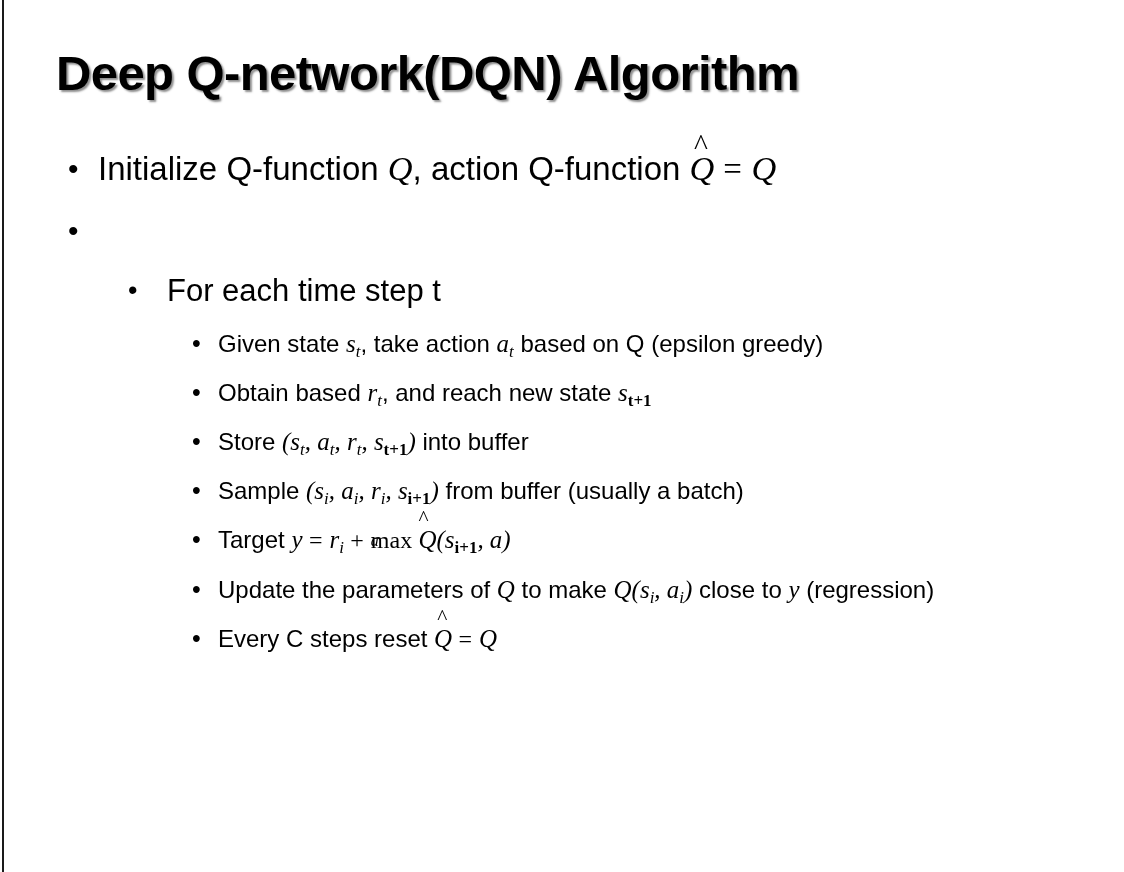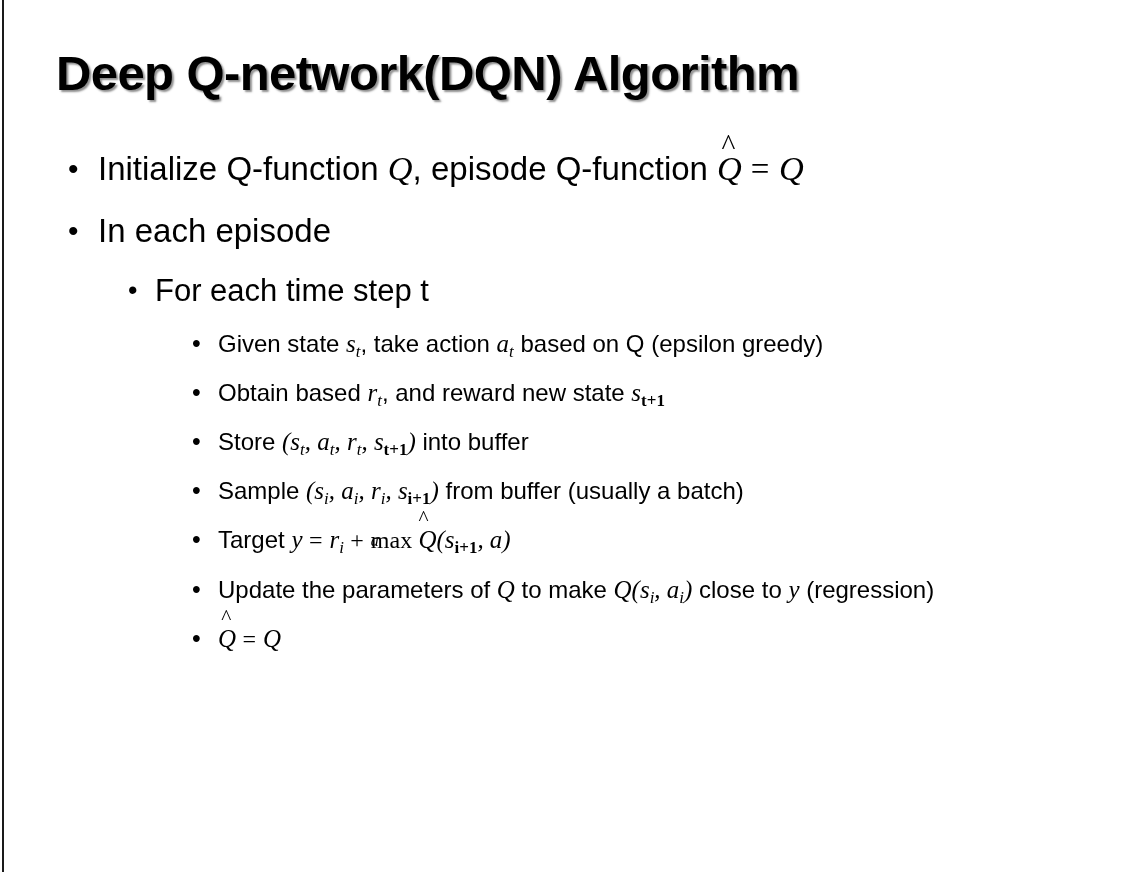--- a/index.html
+++ b/index.html
@@ -75,21 +75,21 @@
   }
 
   
   .lvl1 { padding-left: 68px; padding-right: 30px; margin-bottom: 16px; }
   .lvl1 .bullet-dot { width: 30px; font-size: 30px; line-height: 45px; }
   .lvl1 .bullet-text { font-size: 33px; line-height: 45px; }
 
   
   .lvl2 { padding-left: 128px; padding-right: 30px; margin-bottom: 11px; }
   .lvl2 .bullet-dot { width: 27px; font-size: 27px; line-height: 43px; }
-  .lvl2 .bullet-text { font-size: 31px; line-height: 43px; }
+  .lvl2 .bullet-text { font-size: 31px; line-height: 43px; margin-left: 12px; }
 
   
   .lvl3 { padding-left: 192px; padding-right: 26px; margin-bottom: 8px; }
   .lvl3 .bullet-dot { width: 26px; font-size: 25px; line-height: 41px; }
   .lvl3 .bullet-text { font-size: 24px; line-height: 41px; }
 
   
   .m {
     font-family: "Liberation Serif", "DejaVu Serif", serif;
     font-style: italic;
@@ -154,41 +154,40 @@
 <div id="slide">
 
   <div id="left-edge-rule"></div>
 
   <div id="slide-title">Deep Q-network(DQN) Algorithm</div>
 
   <div id="body-list">
 
     <div class="bullet-row lvl1">
       <span class="bullet-dot">•</span>
-      <span class="bullet-text"><span>Initialize Q-function </span><span class="m">Q</span><span>, episode Q-function </span><span class="m hat"><span class="hat-mark">^</span><span>Q</span></span><span class="mr eqsp">&nbsp;<span>=</span>&nbsp;</span><span class="m">Q</span></span>
+      <span class="bullet-text"><span>Initialize Q-function </span><span class="m">Q</span><span>, action Q-function </span><span class="m hat"><span class="hat-mark">^</span><span>Q</span></span><span class="mr eqsp">&nbsp;<span>=</span>&nbsp;</span><span class="m">Q</span></span>
     </div>
 
     <div class="bullet-row lvl1">
       <span class="bullet-dot">•</span>
-      <span class="bullet-text">In each episode</span>
     </div>
 
     <div class="bullet-row lvl2">
       <span class="bullet-dot">•</span>
       <span class="bullet-text">For each time step t</span>
     </div>
 
     <div class="bullet-row lvl3">
       <span class="bullet-dot">•</span>
       <span class="bullet-text"><span>Given state </span><span class="m"><span>s</span><span class="msub">t</span></span><span>, take action </span><span class="m"><span>a</span><span class="msub">t</span></span><span> based on Q (epsilon greedy)</span></span>
     </div>
 
     <div class="bullet-row lvl3">
       <span class="bullet-dot">•</span>
-      <span class="bullet-text"><span>Obtain based </span><span class="m"><span>r</span><span class="msub">t</span></span><span>, and reward new state </span><span class="m"><span>s</span><span class="msub-up">t+1</span></span></span>
+      <span class="bullet-text"><span>Obtain based </span><span class="m"><span>r</span><span class="msub">t</span></span><span>, and reach new state </span><span class="m"><span>s</span><span class="msub-up">t+1</span></span></span>
     </div>
 
     <div class="bullet-row lvl3">
       <span class="bullet-dot">•</span>
       <span class="bullet-text"><span>Store </span><span class="m">(</span><span class="m"><span>s</span><span class="msub">t</span></span><span class="m">, </span><span class="m"><span>a</span><span class="msub">t</span></span><span class="m">, </span><span class="m"><span>r</span><span class="msub">t</span></span><span class="m">, </span><span class="m"><span>s</span><span class="msub-up">t+1</span></span><span class="m">)</span><span> into buffer</span></span>
     </div>
 
     <div class="bullet-row lvl3">
       <span class="bullet-dot">•</span>
       <span class="bullet-text"><span>Sample </span><span class="m">(</span><span class="m"><span>s</span><span class="msub">i</span></span><span class="m">, </span><span class="m"><span>a</span><span class="msub">i</span></span><span class="m">, </span><span class="m"><span>r</span><span class="msub">i</span></span><span class="m">, </span><span class="m"><span>s</span><span class="msub-up">i+1</span></span><span class="m">)</span><span> from buffer (usually a batch)</span></span>
@@ -199,17 +198,17 @@
       <span class="bullet-text"><span>Target </span><span class="m">y</span><span class="mr eqsp">&nbsp;<span>=</span>&nbsp;</span><span class="m"><span>r</span><span class="msub">i</span></span><span class="mr eqsp">&nbsp;<span>+</span>&nbsp;</span><span class="op-under"><span>max</span><span class="op-sub">a</span></span><span class="m hat">&nbsp;<span class="hat-mark">^</span><span>Q</span></span><span class="m">(</span><span class="m"><span>s</span><span class="msub-up">i+1</span></span><span class="m">, </span><span class="m">a</span><span class="m">)</span></span>
     </div>
 
     <div class="bullet-row lvl3">
       <span class="bullet-dot">•</span>
       <span class="bullet-text"><span>Update the parameters of </span><span class="m">Q</span><span> to make </span><span class="m">Q</span><span class="m">(</span><span class="m"><span>s</span><span class="msub">i</span></span><span class="m">, </span><span class="m"><span>a</span><span class="msub">i</span></span><span class="m">)</span><span> close to </span><span class="m">y</span><span> (regression)</span></span>
     </div>
 
     <div class="bullet-row lvl3">
       <span class="bullet-dot">•</span>
-      <span class="bullet-text"><span class="m hat"><span class="hat-mark">^</span><span>Q</span></span><span class="mr eqsp">&nbsp;<span>=</span>&nbsp;</span><span class="m">Q</span></span>
+      <span class="bullet-text"><span>Every C steps reset </span><span class="m hat"><span class="hat-mark">^</span><span>Q</span></span><span class="mr eqsp">&nbsp;<span>=</span>&nbsp;</span><span class="m">Q</span></span>
     </div>
 
   </div>
 </div>
 
 </body></html>

